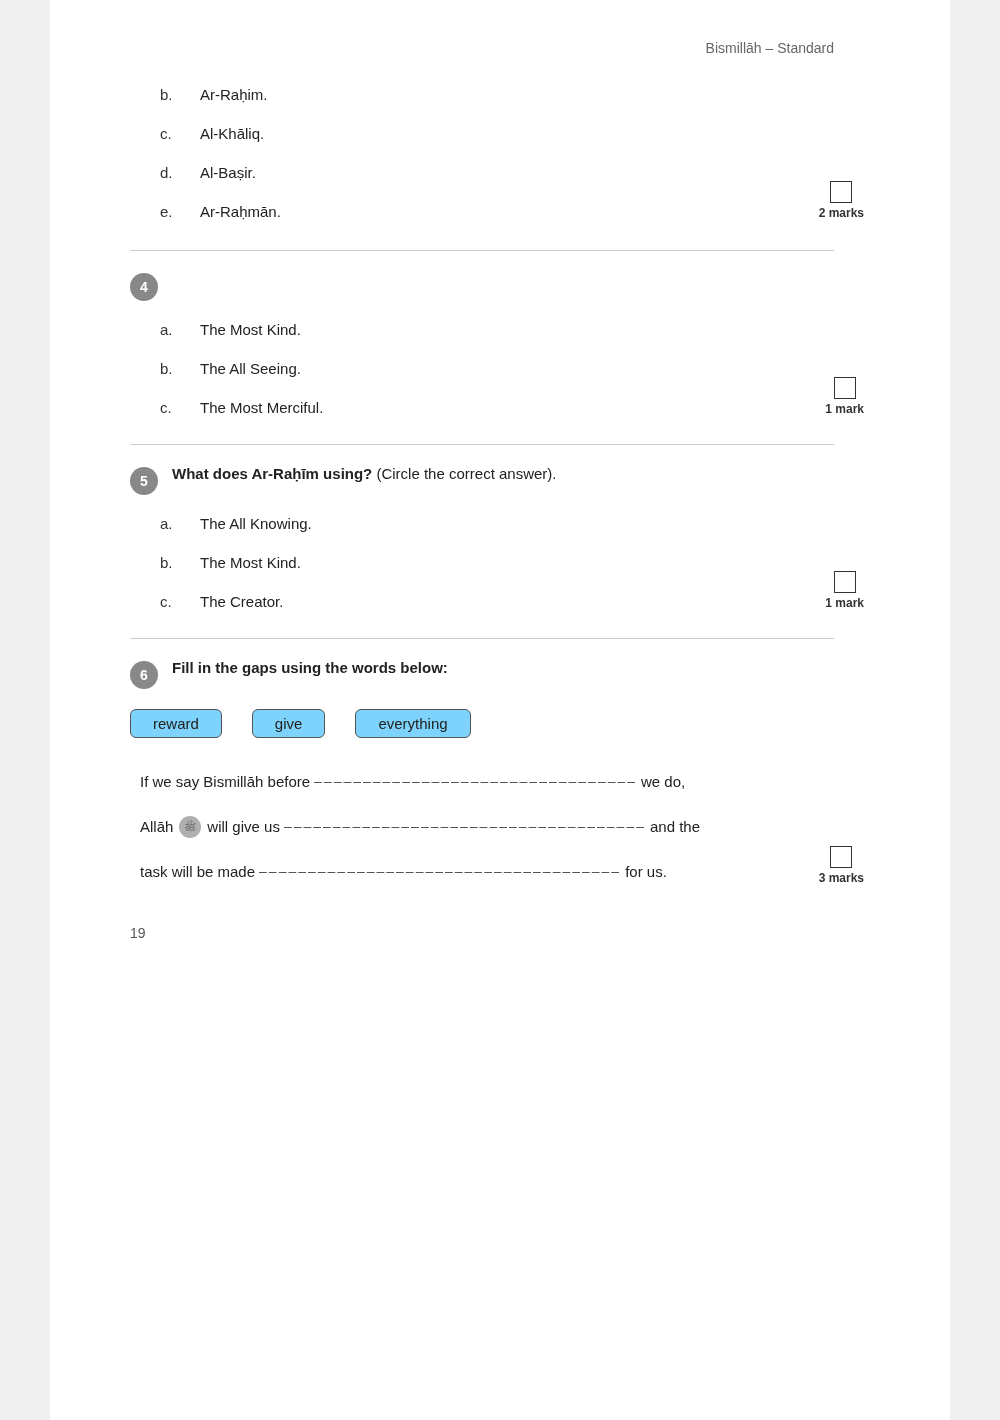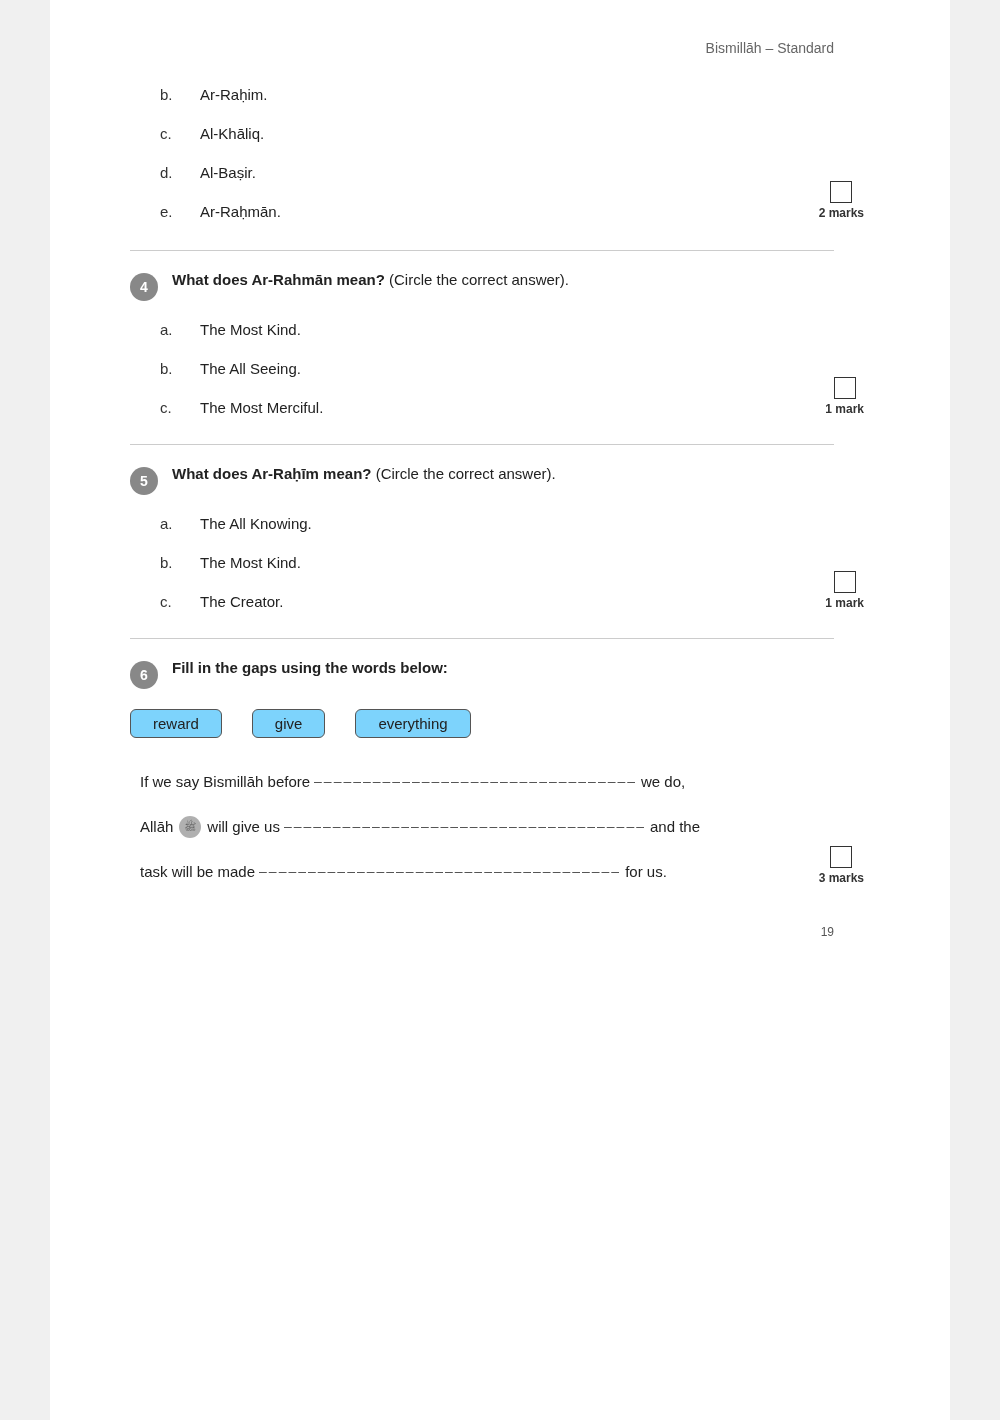--- a/index.html
+++ b/index.html
@@ -132,23 +132,23 @@
       background: #b0b0b0;
       border-radius: 50%;
       vertical-align: middle;
       margin: 0 2px;
       font-size: 10px;
       text-align: center;
       line-height: 22px;
       color: #555;
     }
     .footer-page {
-      text-align: right;
+      text-align: left;
       color: #555;
-      font-size: 12px;
+      font-size: 14px;
       margin-top: 40px;
     }
     .section-q4 {
       margin-bottom: 28px;
       position: relative;
     }
     .section-q5 {
       margin-bottom: 28px;
       position: relative;
     }
@@ -190,23 +190,20 @@
       <span class="checkbox-square"></span>
       <span class="marks-label">2 marks</span>
     </div>
   </div>
 
   <hr class="divider">
 
   <div class="section-q4">
     <div class="question-header">
       <div class="question-number">4</div>
-      <div class="question-text">
-        <strong>What does Ar-Rahmān mean?</strong><span> (Circle the correct answer).</span>
-      </div>
     </div>
     <div class="answer-options">
       <div class="option-row">
         <span class="option-label">a.</span>
         <span class="option-text">The Most Kind.</span>
       </div>
       <div class="option-row">
         <span class="option-label">b.</span>
         <span class="option-text">The All Seeing.</span>
       </div>
@@ -221,21 +218,21 @@
       <span class="marks-label">1 mark</span>
     </div>
   </div>
 
   <hr class="divider">
 
   <div class="section-q5">
     <div class="question-header">
       <div class="question-number">5</div>
       <div class="question-text">
-        <strong>What does Ar-Raḥīm mean?</strong><span> (Circle the correct answer).</span>
+        <strong>What does Ar-Raḥīm using?</strong><span> (Circle the correct answer).</span>
       </div>
     </div>
     <div class="answer-options">
       <div class="option-row">
         <span class="option-label">a.</span>
         <span class="option-text">The All Knowing.</span>
       </div>
       <div class="option-row">
         <span class="option-label">b.</span>
         <span class="option-text">The Most Kind.</span>

